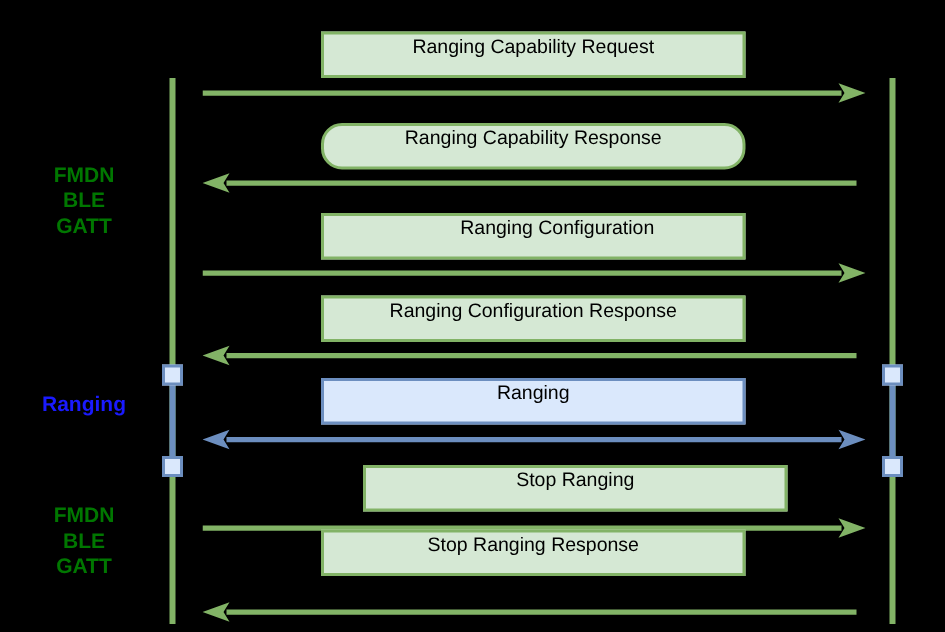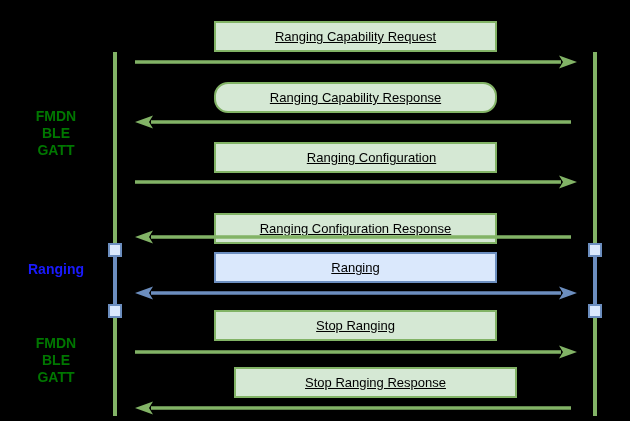--- a/index.html
+++ b/index.html
@@ -37,26 +37,26 @@
   }
   .act-tl{left:108px;top:243px;}
   .act-bl{left:108px;top:304px;}
   .act-tr{left:588px;top:243px;}
   .act-br{left:588px;top:304px;}
 
   
   .msg-box{
     position:absolute;left:214px;width:283px;height:31px;box-sizing:border-box;
     border:2px solid #82b366;background:#d5e8d4;
-    display:flex;align-items:center;justify-content:center;
-    font-size:13px;color:#000;text-decoration:underline;
+    display:flex;align-items:flex-start;justify-content:center;
+    font-size:13px;color:#000;
   }
   .msg-box.blue{border-color:#6c8ebf;background:#dae8fc;}
-  .r0{top:21px;}.r1{top:82px;border-radius:14px;}.r2{top:142px;padding-left:32px;}.r3{top:213px;}
-  .r4{top:252px;}.r5{top:310px;}.r6{top:367px;margin-left:20px;}
+  .r0{top:21px;}.r1{top:82px;border-radius:14px;}.r2{top:142px;padding-left:32px;}.r3{top:197px;}
+  .r4{top:252px;}.r5{top:310px;margin-left:28px;}.r6{top:353px;}
 
   
   .arrow{position:absolute;left:135px;width:442px;height:16px;}
   .a0{top:54px;}.a1{top:114px;}.a2{top:174px;}.a3{top:229px;}
   .a4{top:285px;}.a5{top:344px;}.a6{top:400px;}
   .arrow.green line{stroke:#82b366;stroke-width:3.5;}
   .arrow.green polygon{fill:#82b366;}
   .arrow.blue line{stroke:#6c8ebf;stroke-width:3.5;}
   .arrow.blue polygon{fill:#6c8ebf;}
 </style>

